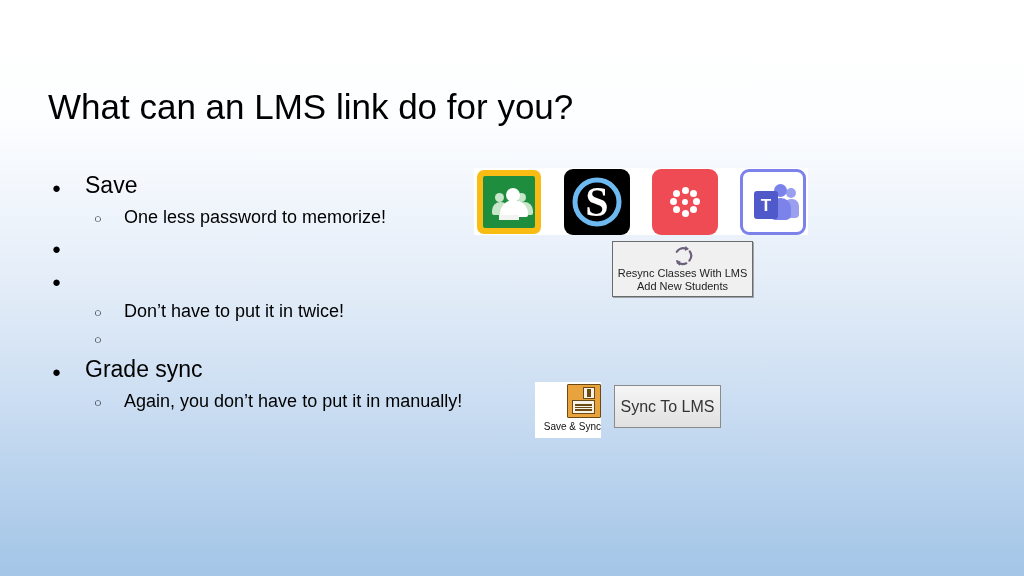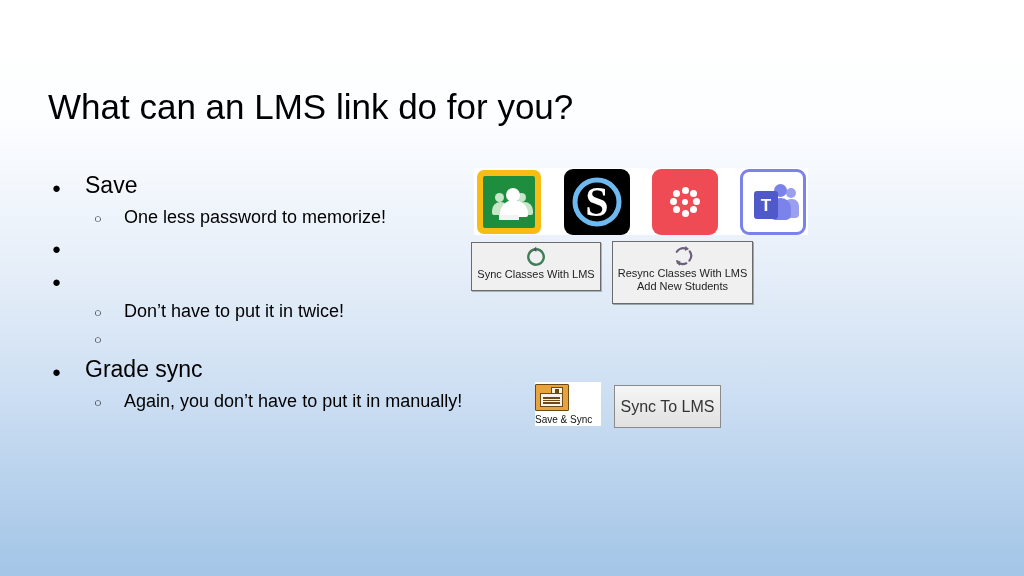--- a/index.html
+++ b/index.html
@@ -263,21 +263,21 @@
     flex-direction: column;
     align-items: center;
     justify-content: flex-start;
     padding-top: 3px;
   }
   #resync-classes-btn {
     position: absolute;
     left: 612px;
     top: 212px;
     width: 141px;
-    height: 63px;
+    height: 56px;
     background: #f0f0f0;
     border: 1px solid #6b6b6b;
     box-shadow: 1px 1px 0 rgba(0,0,0,0.3);
     box-sizing: border-box;
     display: flex;
     flex-direction: column;
     align-items: center;
     justify-content: flex-start;
     padding-top: 3px;
   }
@@ -289,25 +289,25 @@
     white-space: nowrap;
   }
   .spin-wrap { height: 22px; display:flex; align-items:center; }
 
   
   #save-sync {
     position: absolute;
     left: 535px;
     top: 353px;
     width: 66px;
-    height: 44px;
+    height: 56px;
     background: #ffffff;
     display: flex;
     flex-direction: column;
-    align-items: flex-start;
+    align-items: flex-end;
     justify-content: flex-start;
     padding-top: 2px;
     box-sizing: border-box;
   }
   .floppy {
     position: relative;
     width: 34px; height: 34px;
     background: #e8a33d;
     border: 1.5px solid #6b4a16;
     box-sizing: border-box;
@@ -460,29 +460,20 @@
         <div class="tm-p1-head"></div>
         <div class="tm-p1-body"></div>
         <div class="tm-tbox">
           <div class="tm-t">T</div>
         </div>
       </div>
     </div>
 
   </div>
 
-  <div id="sync-classes-btn">
-    <div class="spin-wrap">
-      <svg width="22" height="22" viewBox="0 0 24 24" aria-hidden="true">
-        <path d="M12 3.6 A8.4 8.4 0 1 1 10.2 3.8" fill="none" stroke="#3f7d58" stroke-width="2.6" stroke-linecap="round"></path>
-        <path d="M12.2 0.6 L9.0 3.7 L12.4 6.6 Z" fill="#5b4a6b"></path>
-      </svg>
-    </div>
-    <div class="btn-cap">Sync Classes With LMS</div>
-  </div>
 
   <div id="resync-classes-btn">
     <div class="spin-wrap">
       <svg width="22" height="22" viewBox="0 0 24 24" aria-hidden="true">
         <path d="M5.2 7.4 A8.4 8.4 0 0 1 15.6 4.2" fill="none" stroke="#6b5f7a" stroke-width="2.4" stroke-linecap="round"></path>
         <path d="M19.4 7.0 A8.4 8.4 0 0 1 19.0 17.0" fill="none" stroke="#6b5f7a" stroke-width="2.4" stroke-linecap="round"></path>
         <path d="M15.6 20.0 A8.4 8.4 0 0 1 5.6 17.6" fill="none" stroke="#6b5f7a" stroke-width="2.4" stroke-linecap="round"></path>
         <path d="M14.6 1.2 L18.6 4.4 L14.2 6.6 Z" fill="#6b5f7a"></path>
         <path d="M8.8 22.6 L4.6 19.6 L9.0 17.2 Z" fill="#6b5f7a"></path>
       </svg>

